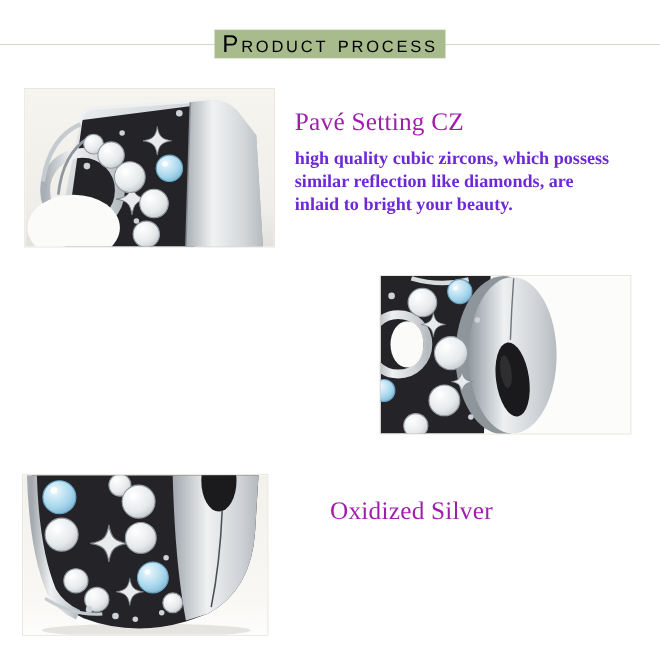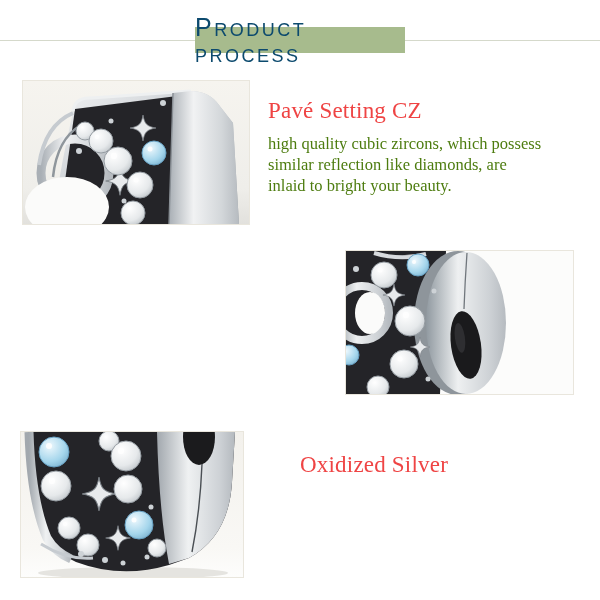--- a/index.html
+++ b/index.html
@@ -17,23 +17,23 @@
     background:#d5d9cb;
   }
   .banner-box{
     position:absolute;left:195px;top:27px;width:210px;height:26px;
     background:#a7bb8d;
     display:flex;align-items:center;justify-content:center;
   }
   .banner-box span{
     font-family:"Liberation Sans", sans-serif;
     font-variant:small-caps;
-    font-size:25px;line-height:26px;
+    font-size:22px;line-height:26px;
     letter-spacing:2.5px;
-    color:#0c4a6e;
+    color:#000000;
   }
 
   
   .photo{
     position:absolute;margin:0;padding:0;
     border:1px solid #e9e6dd;
     box-sizing:border-box;
   }
   .photo svg{display:block;}
   .p1{left:22px;top:80px;width:228px;height:145px;}
@@ -41,27 +41,28 @@
   .p3{left:20px;top:431px;width:224px;height:147px;}
 
   
   .text{position:absolute;width:330px;}
   .t1{left:268px;top:98px;}
   .t2{left:23px;top:272px;}
   .t3{left:268px;top:452px;margin-left:32px;}
   .title{
     margin:0;font-weight:400;
     font-size:23px;line-height:26px;
-    color:#ef4444;letter-spacing:0.2px;
+    color:#a21caf;letter-spacing:0.2px;
   }
   .body{
     margin:9px 0 0 0;
     font-size:16.5px;line-height:21px;
-    color:#4d7c0f;
+    color:#6d28d9;
     white-space:pre-line;
+    font-weight:bold;
   }
 </style>
 </head>
 <body>
 
 <div class="canvas">
 
   <div class="rule"></div>
   <div class="banner-box">
     <span>Product process</span>

